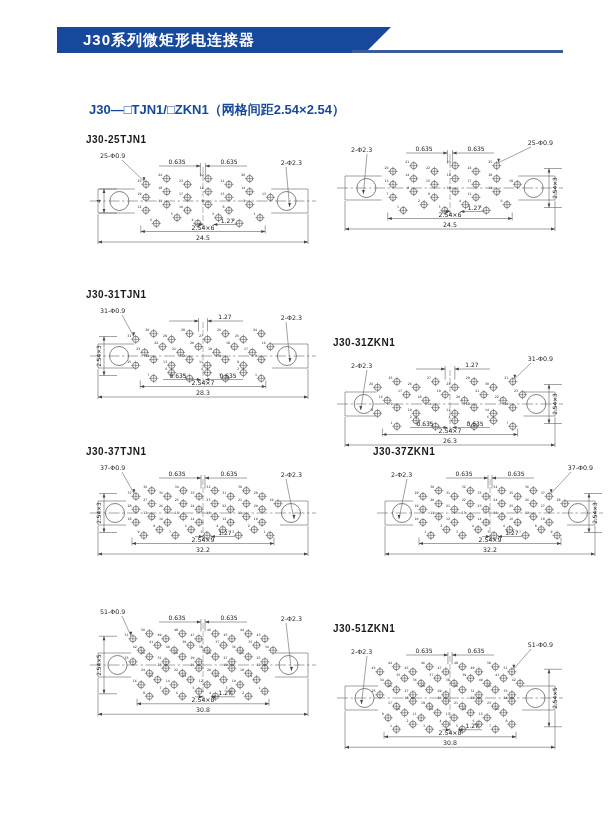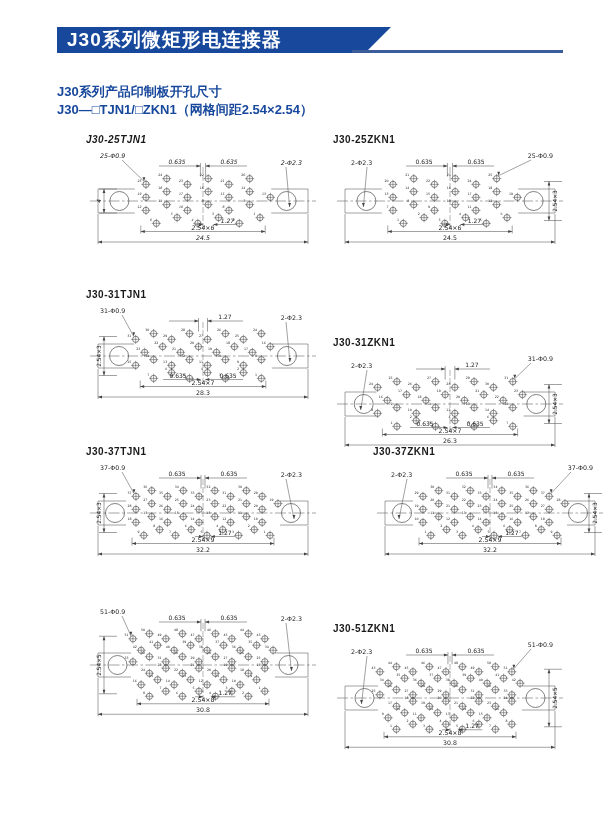--- a/index.html
+++ b/index.html
@@ -1,49 +1,48 @@
 <!DOCTYPE html>
 <html><head>
 <meta charset="utf-8">
 <style>
   html,body{margin:0;padding:0;background:#e8e8e8;}
   #page{position:relative;width:613px;height:825px;background:#ffffff;margin:0 auto;
         font-family:"Liberation Sans", sans-serif;overflow:hidden;}
   
   #banner{position:absolute;left:57px;top:27px;width:334px;height:26px;background:#17489c;
           clip-path:polygon(0 0,100% 0,calc(100% - 26px) 100%,0 100%);
-          color:#ffffff;font-size:19px;font-weight:bold;line-height:26px;padding-left:10px;
+          color:#ffffff;font-size:15px;font-weight:bold;line-height:26px;padding-left:26px;
           box-sizing:border-box;letter-spacing:1px;white-space:nowrap;}
   #banner-tail{position:absolute;left:352px;top:50px;width:211px;height:3px;background:#3c5d9b;}
   .subtitle{position:absolute;left:57px;color:#17489c;font-weight:bold;font-size:13px;white-space:nowrap;}
   #subtitle1{top:83px;}
-  #subtitle2{top:101px;}
+  #subtitle2{top:101px;margin-left:32px;}
   
   .drawing{position:absolute;width:242px;}
   .drawing-title{font-size:10px;font-weight:600;color:#1a1a1a;letter-spacing:0.5px;margin:0 0 2px 2px;}
   svg{display:block;}
   svg text{font-family:"DejaVu Sans", "Liberation Sans", sans-serif;fill:#222;}
   .ln{stroke:#4c4c4c;stroke-width:0.7;fill:none;}
   .thin{stroke:#555;stroke-width:0.55;fill:none;}
   .cl{stroke:#6a6a6a;stroke-width:0.6;stroke-dasharray:11 2.5 2.5 2.5;fill:none;}
   .vcl{stroke:#6a6a6a;stroke-width:0.5;stroke-dasharray:6 2;fill:none;}
   .arrowhead{fill:#444;stroke:none;}
 </style>
 </head>
 <body>
 
 <div id="page">
   <div id="banner">
     <span>J30系列微矩形电连接器</span>
   </div>
   <div id="banner-tail"></div>
-  <div id="subtitle1" class="subtitle">J30系列产品印制板开孔尺寸</div>
   <div id="subtitle2" class="subtitle">J30—□TJN1/□ZKN1（网格间距2.54×2.54）</div>
   <div id="drawings">
-      <div class="drawing" style="left: 84px; top: 134px; font-style: italic;">
+      <div class="drawing" style="left: 84px; top: 134px;">
         <div class="drawing-title">J30-25TJN1</div>
     <svg width="238" height="106" viewBox="-4 0 238 106">
           <line class="cl" x1="2" y1="54" x2="228" y2="54"></line>
           <line class="thin" x1="10" y1="42" x2="46.79591836734694" y2="42"></line>
           <line class="thin" x1="10" y1="66" x2="46.79591836734694" y2="66"></line>
           <line class="thin" x1="183.20408163265307" y1="42" x2="220" y2="42"></line>
           <line class="thin" x1="183.20408163265307" y1="66" x2="220" y2="66"></line>
           <line class="thin" x1="10" y1="42" x2="10" y2="66"></line>
           <line class="thin" x1="220" y1="42" x2="220" y2="66"></line>
           <circle class="ln" cx="31.39795918367347" cy="54" r="9.5"></circle>
@@ -184,21 +183,20 @@
           <text x="13" y="54" font-size="5.8" text-anchor="middle" transform="rotate(-90 13 54)">4</text>
           <text x="12" y="11" font-size="6.3" text-anchor="start">25-Φ0.9</text>
           <line class="thin" x1="34" y1="13" x2="55.97959183673469" y2="34.36"></line>
           <polygon class="arrowhead" points="55.97959183673469,34.36 54.57959183673469,30.36 57.37959183673469,30.36"></polygon>
           <text x="214" y="18" font-size="6.3" text-anchor="end">2-Φ2.3</text>
           <line class="thin" x1="198" y1="20" x2="201.60204081632654" y2="60"></line>
           <polygon class="arrowhead" points="201.60204081632654,60 200.20204081632653,56 203.00204081632654,56"></polygon>
         </svg>
       </div>
       <div class="drawing" style="left: 331px; top: 134px;">
-        <div class="drawing-title">J30-25ZKN1</div>
     <svg width="238" height="106" viewBox="-4 0 238 106">
           <line class="cl" x1="2" y1="54" x2="228" y2="54"></line>
           <line class="thin" x1="10" y1="42" x2="46.79591836734694" y2="42"></line>
           <line class="thin" x1="10" y1="66" x2="46.79591836734694" y2="66"></line>
           <line class="thin" x1="183.20408163265307" y1="42" x2="220" y2="42"></line>
           <line class="thin" x1="183.20408163265307" y1="66" x2="220" y2="66"></line>
           <line class="thin" x1="10" y1="42" x2="10" y2="66"></line>
           <line class="thin" x1="220" y1="42" x2="220" y2="66"></line>
           <circle class="ln" cx="31.39795918367347" cy="54" r="9.5"></circle>
           <circle class="ln" cx="198.60204081632654" cy="54" r="9.5"></circle>

